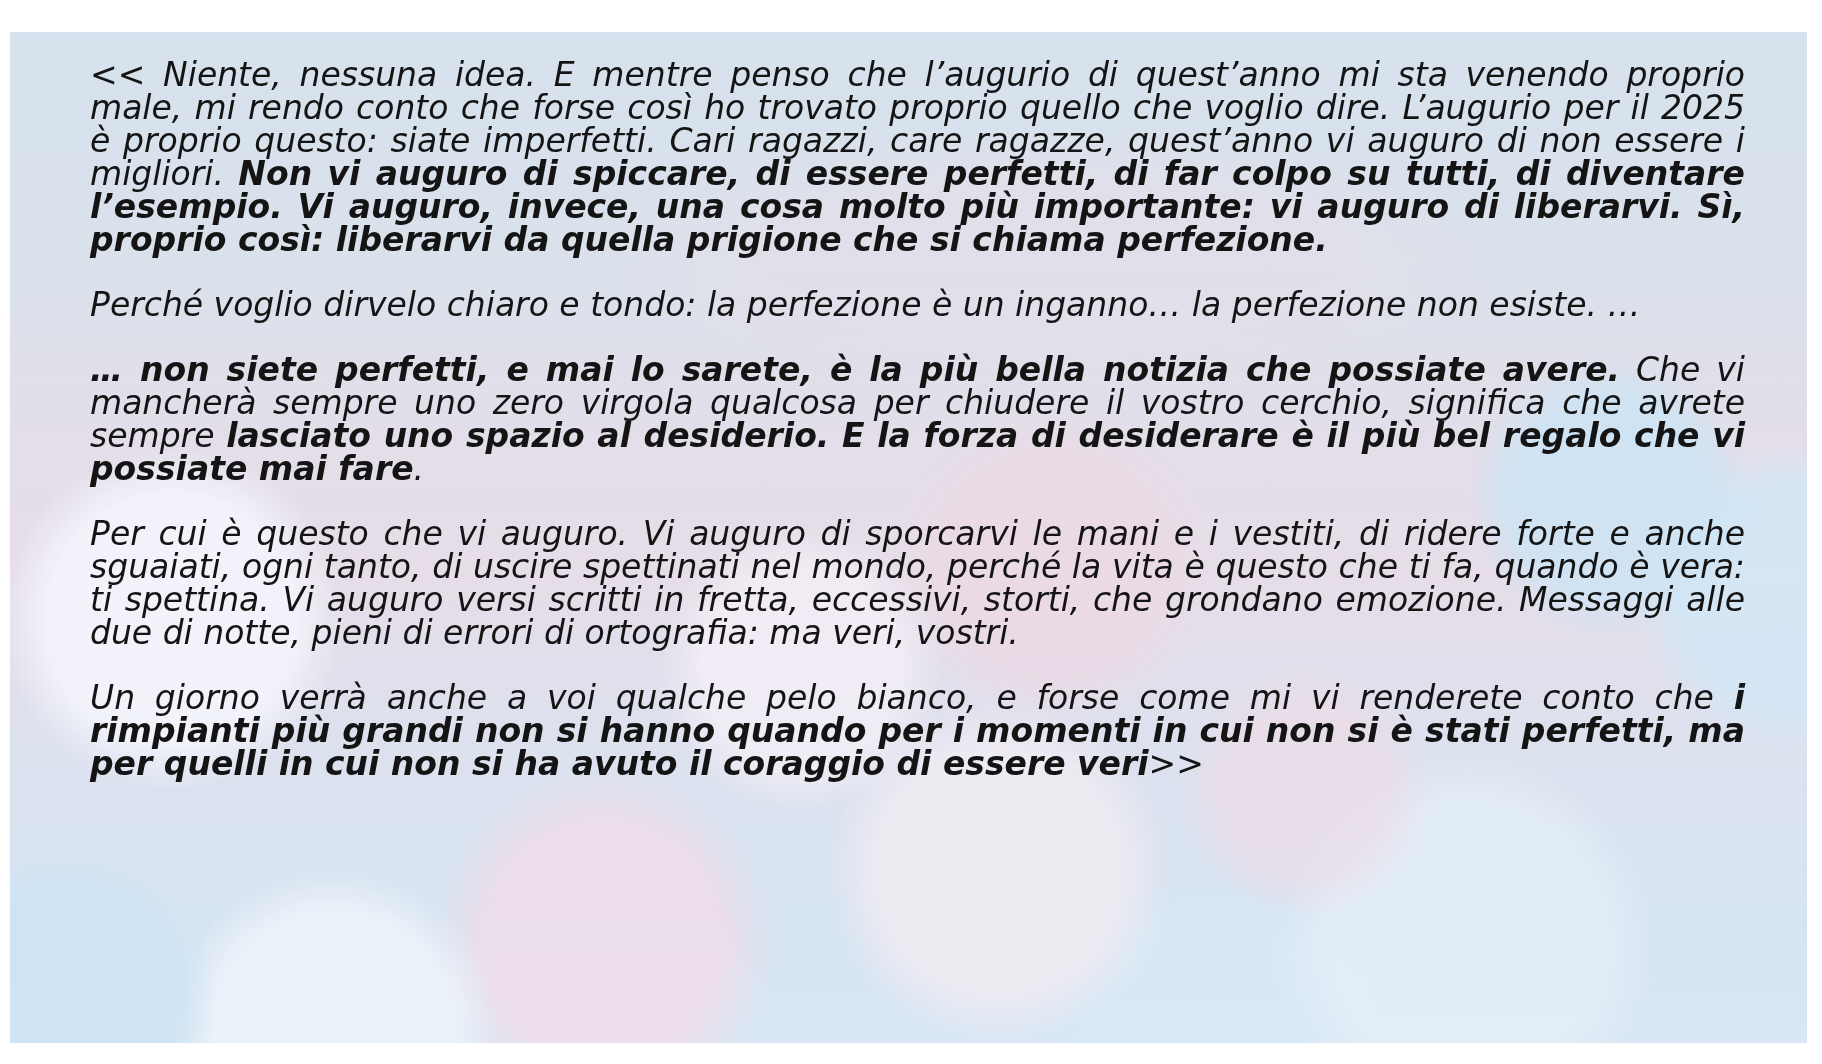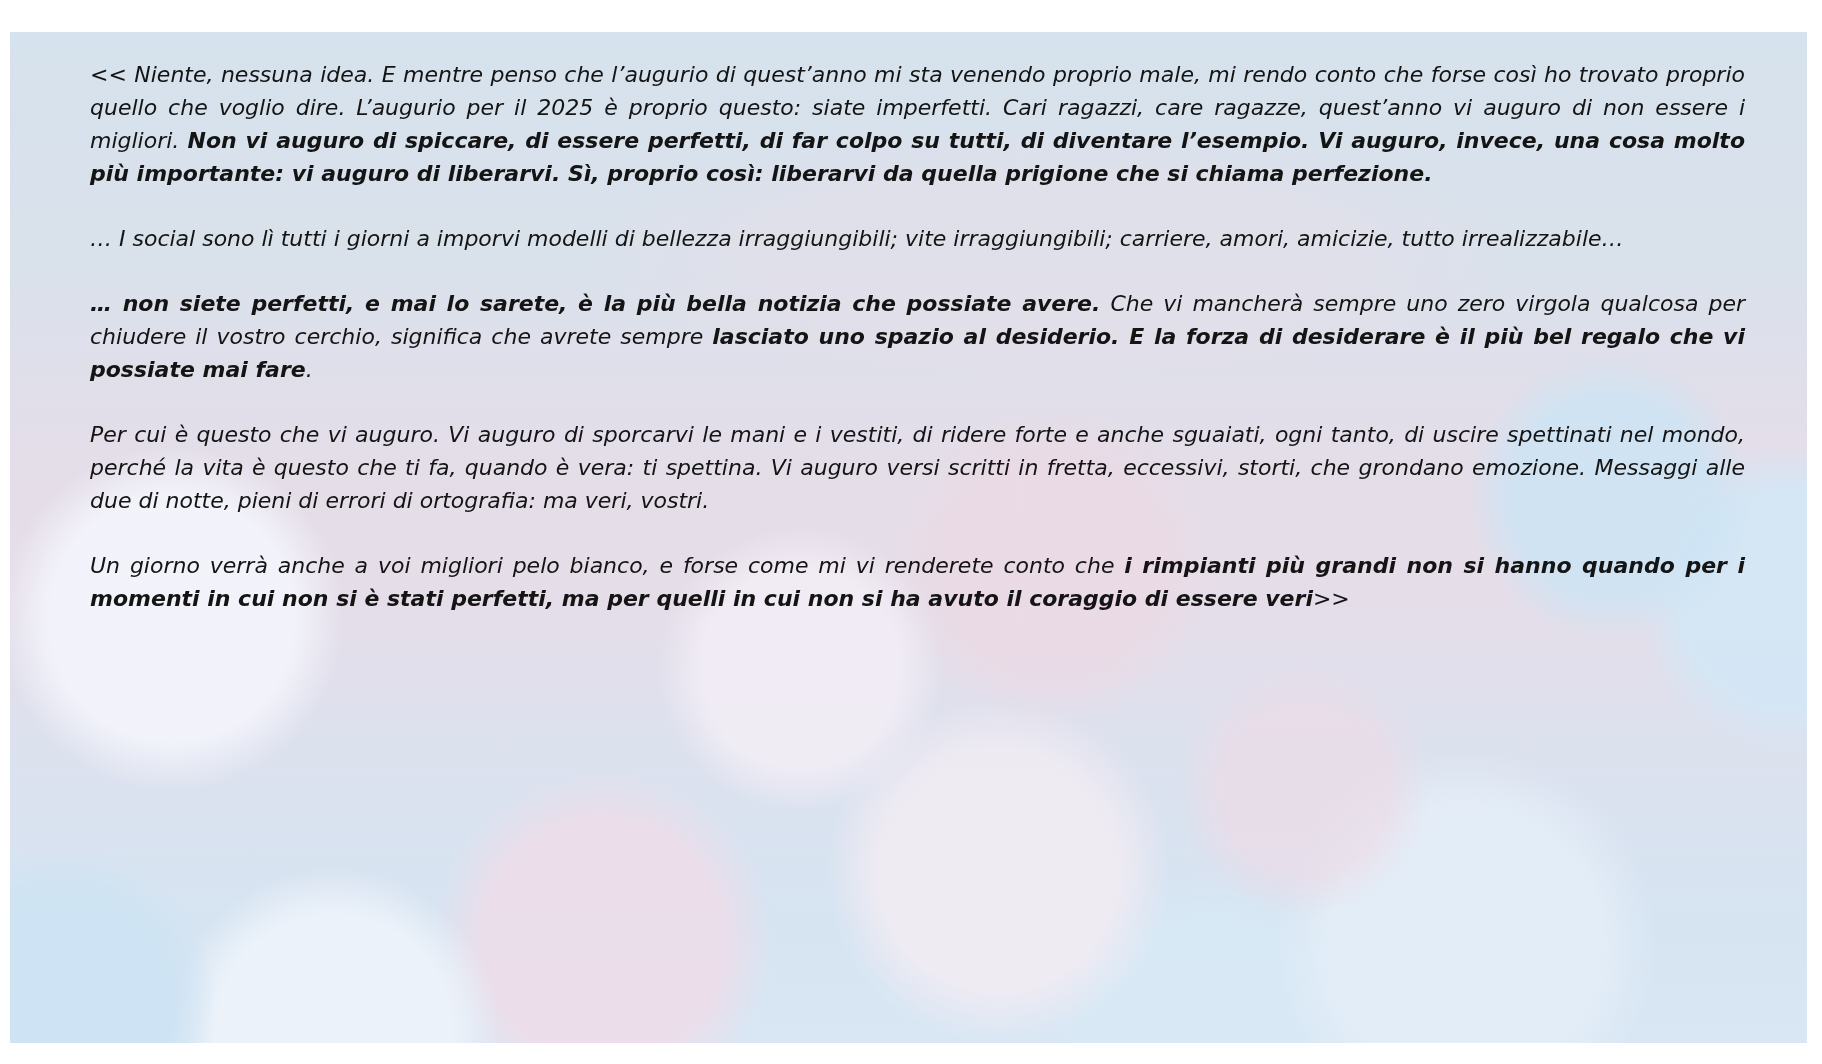--- a/index.html
+++ b/index.html
@@ -39,35 +39,35 @@
         #dde1ee 70%, #d6e4f2 88%, #d9e7f4 100%);
   }
 
   .text-block {
     position: absolute;
     left: 80px;
     top: 26px;
     width: 1655px;
     color: #141414;
     font-style: italic;
-    font-size: 22px;
+    font-size: 33px;
     line-height: 33px;
     text-align: justify;
   }
 
   .para { margin: 0 0 32px 0; }
   .para:last-child { margin-bottom: 0; }
 
   .seg { font-weight: 400; }
   .seg.bold { font-weight: 700; }
 </style>
 </head>
 <body>
 
 <div class="slide-panel">
   <div class="text-block">
       <p class="para"><span class="seg">&lt;&lt; Niente, nessuna idea. E mentre penso che l’augurio di quest’anno mi sta venendo proprio male, mi rendo conto che forse così ho trovato proprio quello che voglio dire. L’augurio per il 2025 è proprio questo: siate imperfetti. Cari ragazzi, care ragazze, quest’anno vi auguro di non essere i migliori. </span><span class="seg bold">Non vi auguro di spiccare, di essere perfetti, di far colpo su tutti, di diventare l’esempio. Vi auguro, invece, una cosa molto più importante: vi auguro di liberarvi. Sì, proprio così: liberarvi da quella prigione che si chiama perfezione.</span></p>
-      <p class="para"><span class="seg">… I social sono lì tutti i giorni a imporvi modelli di bellezza irraggiungibili; vite irraggiungibili; carriere, amori, amicizie, tutto irrealizzabile…</span></p>
+      <p class="para"><span class="seg">Perché voglio dirvelo chiaro e tondo: la perfezione è un inganno… la perfezione non esiste. …</span></p>
       <p class="para"><span class="seg bold">… non siete perfetti, e mai lo sarete, è la più bella notizia che possiate avere.</span><span class="seg"> Che vi mancherà sempre uno zero virgola qualcosa per chiudere il vostro cerchio, significa che avrete sempre </span><span class="seg bold">lasciato uno spazio al desiderio. E la forza di desiderare è il più bel regalo che vi possiate mai fare</span><span class="seg">.</span></p>
       <p class="para"><span class="seg">Per cui è questo che vi auguro. Vi auguro di sporcarvi le mani e i vestiti, di ridere forte e anche sguaiati, ogni tanto, di uscire spettinati nel mondo, perché la vita è questo che ti fa, quando è vera: ti spettina. Vi auguro versi scritti in fretta, eccessivi, storti, che grondano emozione. Messaggi alle due di notte, pieni di errori di ortografia: ma veri, vostri.</span></p>
-      <p class="para"><span class="seg">Un giorno verrà anche a voi migliori pelo bianco, e forse come mi vi renderete conto che </span><span class="seg bold">i rimpianti più grandi non si hanno quando per i momenti in cui non si è stati perfetti, ma per quelli in cui non si ha avuto il coraggio di essere veri</span><span class="seg">&gt;&gt;</span></p>
+      <p class="para"><span class="seg">Un giorno verrà anche a voi qualche pelo bianco, e forse come mi vi renderete conto che </span><span class="seg bold">i rimpianti più grandi non si hanno quando per i momenti in cui non si è stati perfetti, ma per quelli in cui non si ha avuto il coraggio di essere veri</span><span class="seg">&gt;&gt;</span></p>
     </div>
 </div>
 
 </body></html>

